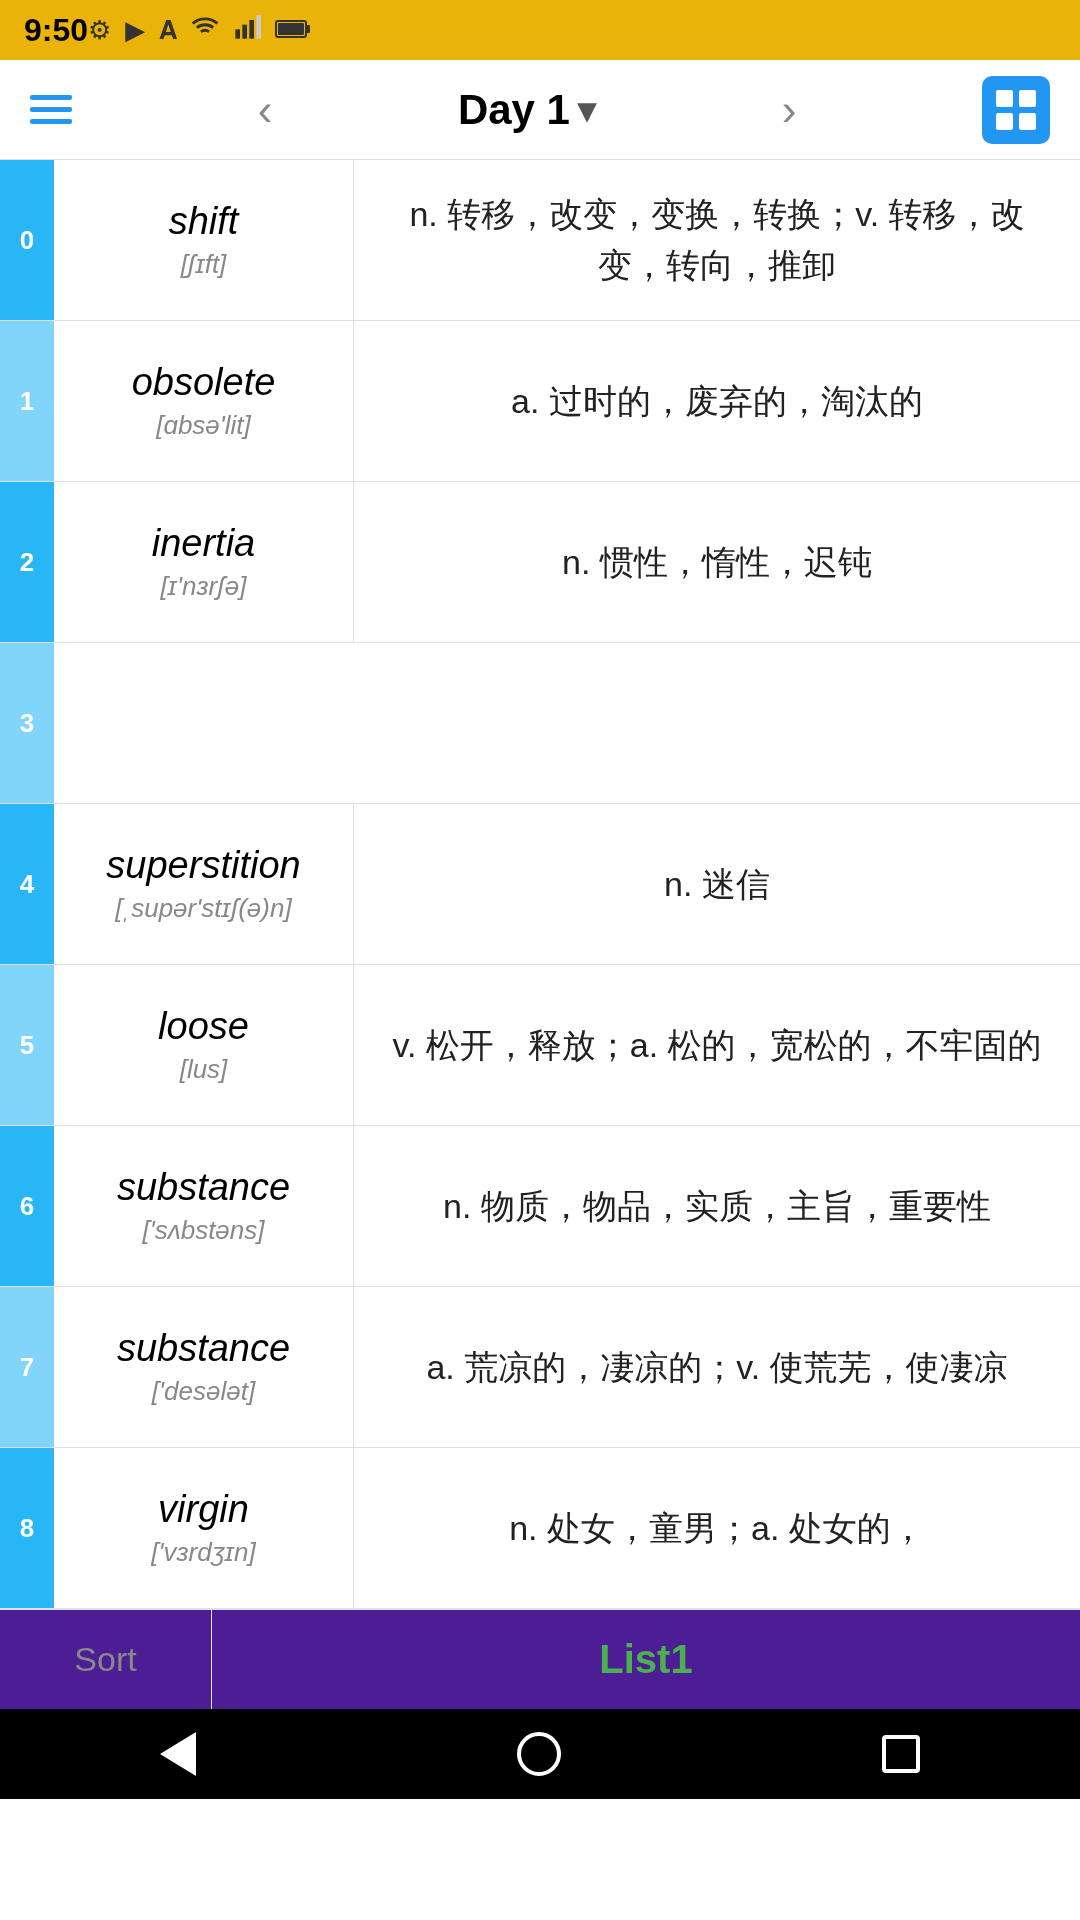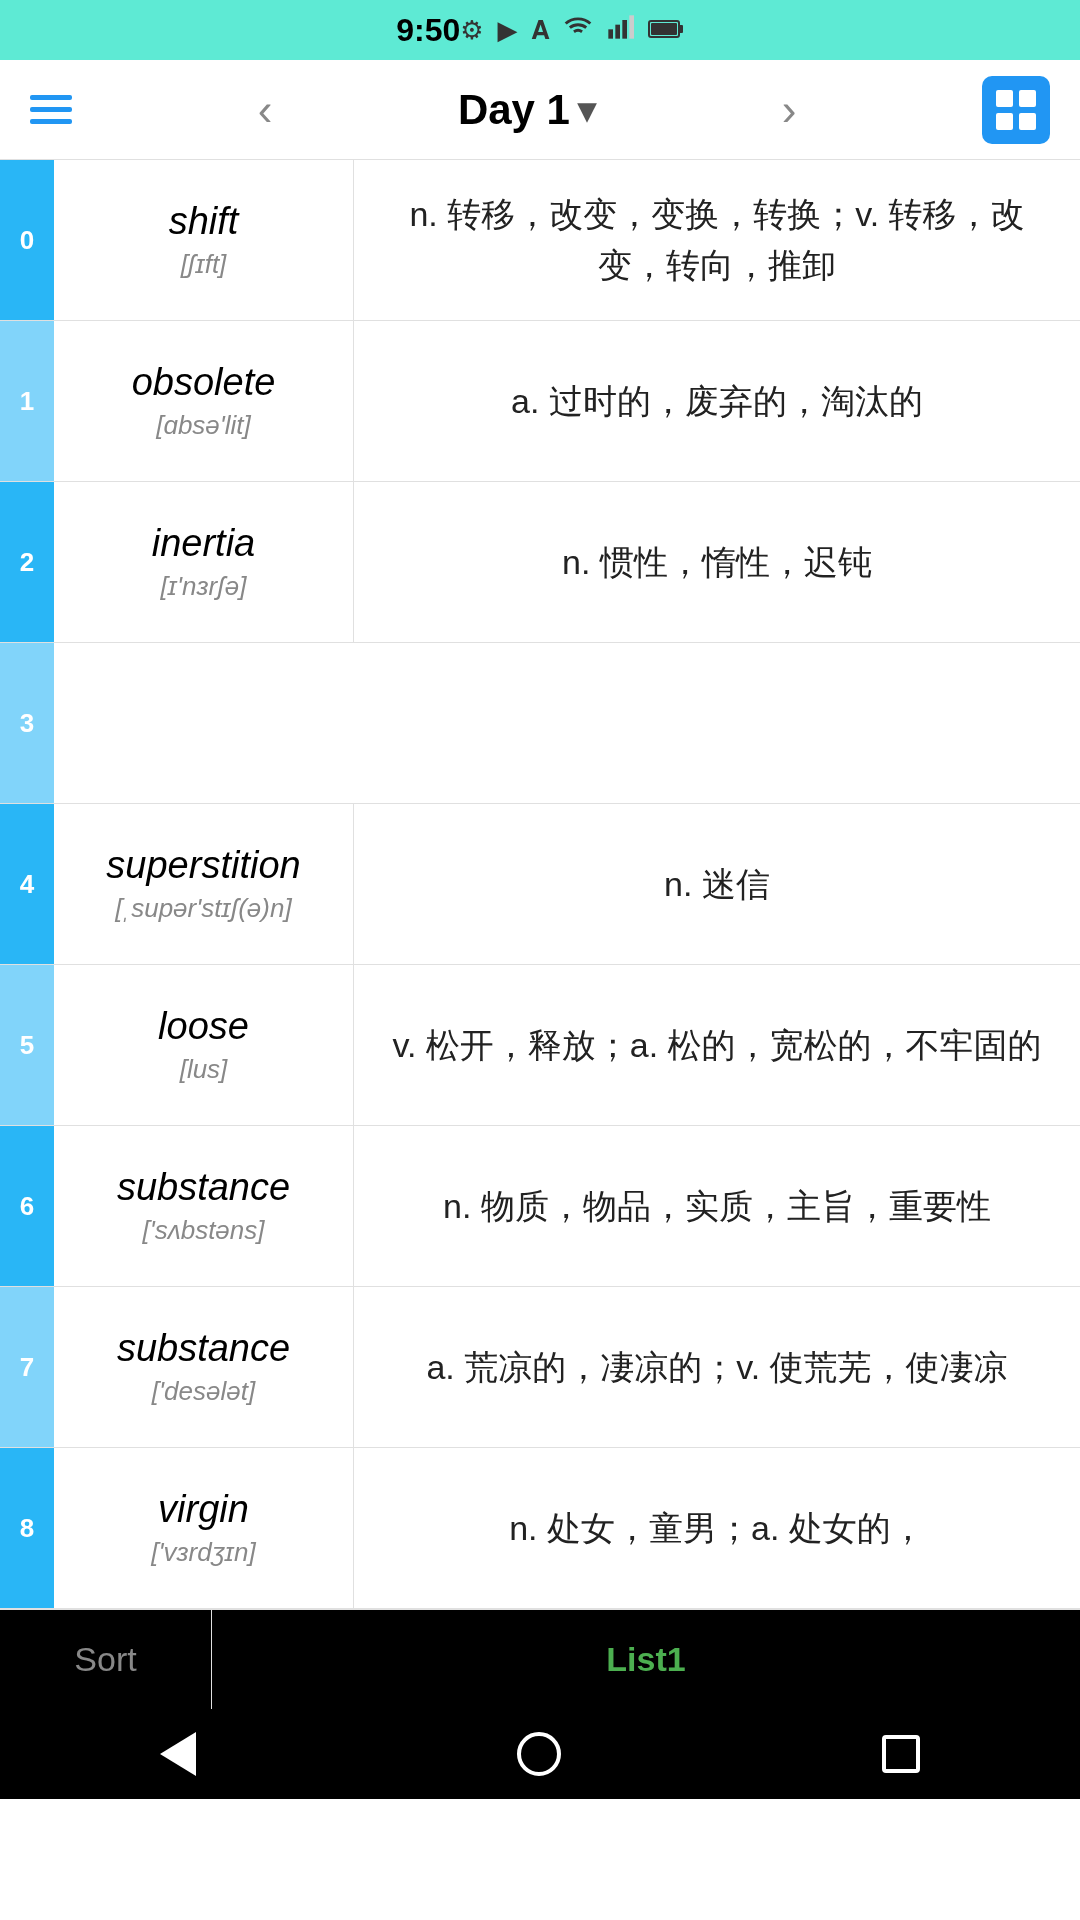--- a/index.html
+++ b/index.html
@@ -9,24 +9,24 @@
       min-height: 1920px;
       font-family: 'Arial', sans-serif;
       background: #fff;
       overflow-x: hidden;
     }
 
     
     .status-bar {
       width: 100%;
       height: 60px;
-      background: #5eead4;
-      display: flex;
-      align-items: center;
-      justify-content: center;
+      background: #eab308;
+      display: flex;
+      align-items: center;
+      justify-content: flex-start;
       padding: 0 24px;
     }
     .status-time {
       font-size: 32px;
       font-weight: bold;
       color: #000;
     }
     .status-icons {
       display: flex;
       align-items: center;
@@ -164,21 +164,21 @@
       font-size: 34px;
       color: #222;
       text-align: center;
       line-height: 1.5;
     }
 
     
     .bottom-tabs {
       width: 100%;
       height: 100px;
-      background: #000000;
+      background: #4c1d95;
       display: flex;
       border-top: 1px solid #e0e0e0;
       position: relative;
     }
     .tab-sort {
       width: 212px;
       height: 100%;
       display: flex;
       align-items: center;
       justify-content: center;
@@ -186,21 +186,21 @@
       color: #888;
       cursor: pointer;
       border-right: 1px solid #e0e0e0;
     }
     .tab-list1 {
       flex: 1;
       height: 100%;
       display: flex;
       align-items: center;
       justify-content: center;
-      font-size: 34px;
+      font-size: 40px;
       color: #4CAF50;
       font-weight: bold;
       cursor: pointer;
     }
 
     
     .android-nav {
       width: 100%;
       height: 90px;
       background: #000;

